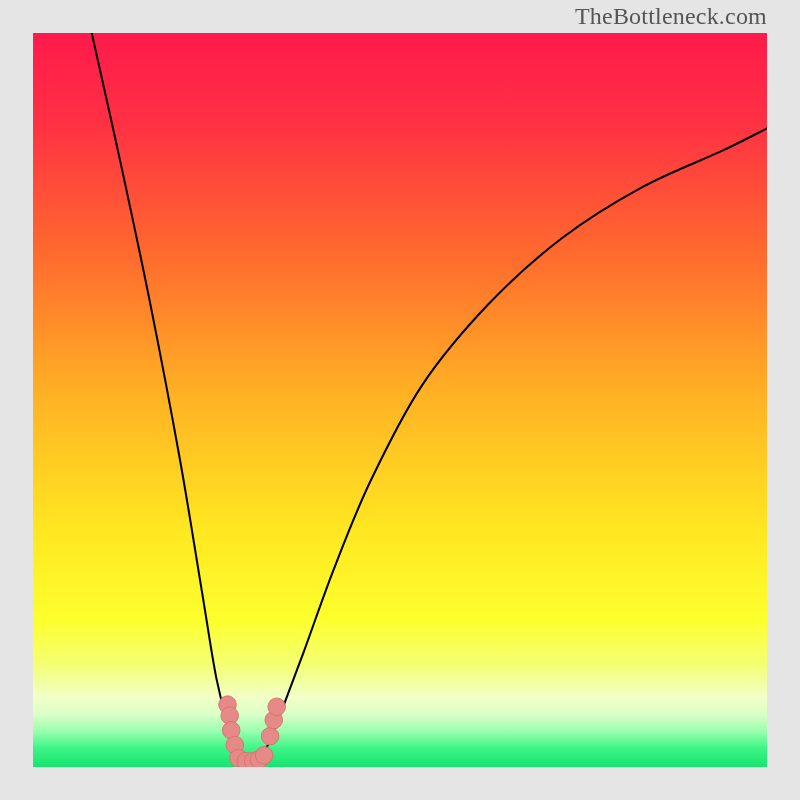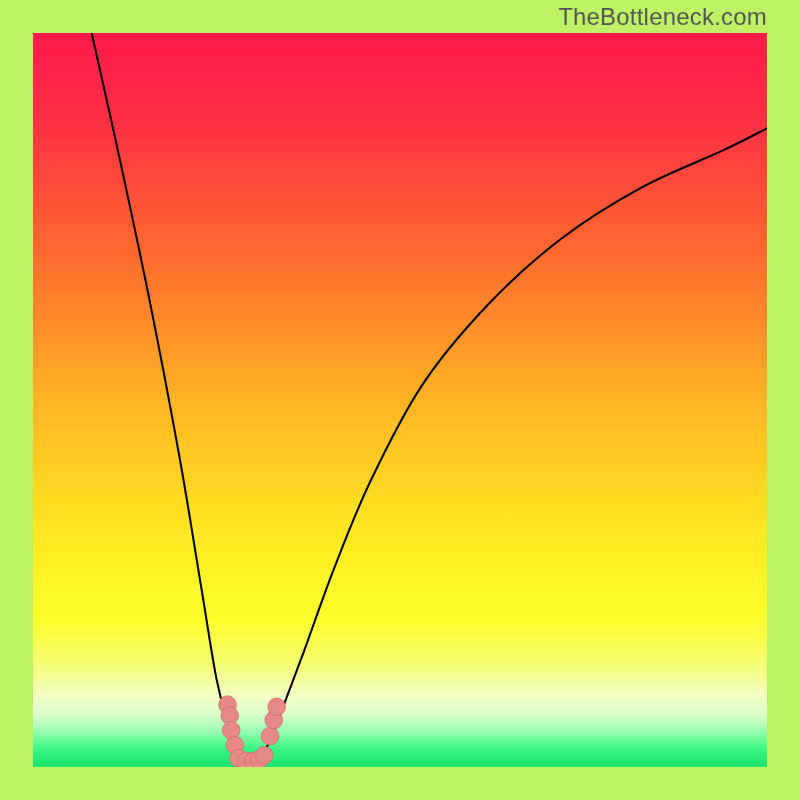--- a/index.html
+++ b/index.html
@@ -7,21 +7,22 @@
     padding: 0;
     width: 800px;
     height: 800px;
     overflow: hidden;
     background: #000;
     font-family: Arial, Helvetica, sans-serif;
   }
   .frame {
     position: absolute;
     inset: 0;
-    background: #bef264;
+    background: #e5e5e5;
+    font-family: Liberation Serif, serif;
   }
   .plot {
     position: absolute;
     background: #000;
   }
   .gradient {
     position: absolute;
     inset: 0;
   }
   .watermark {

